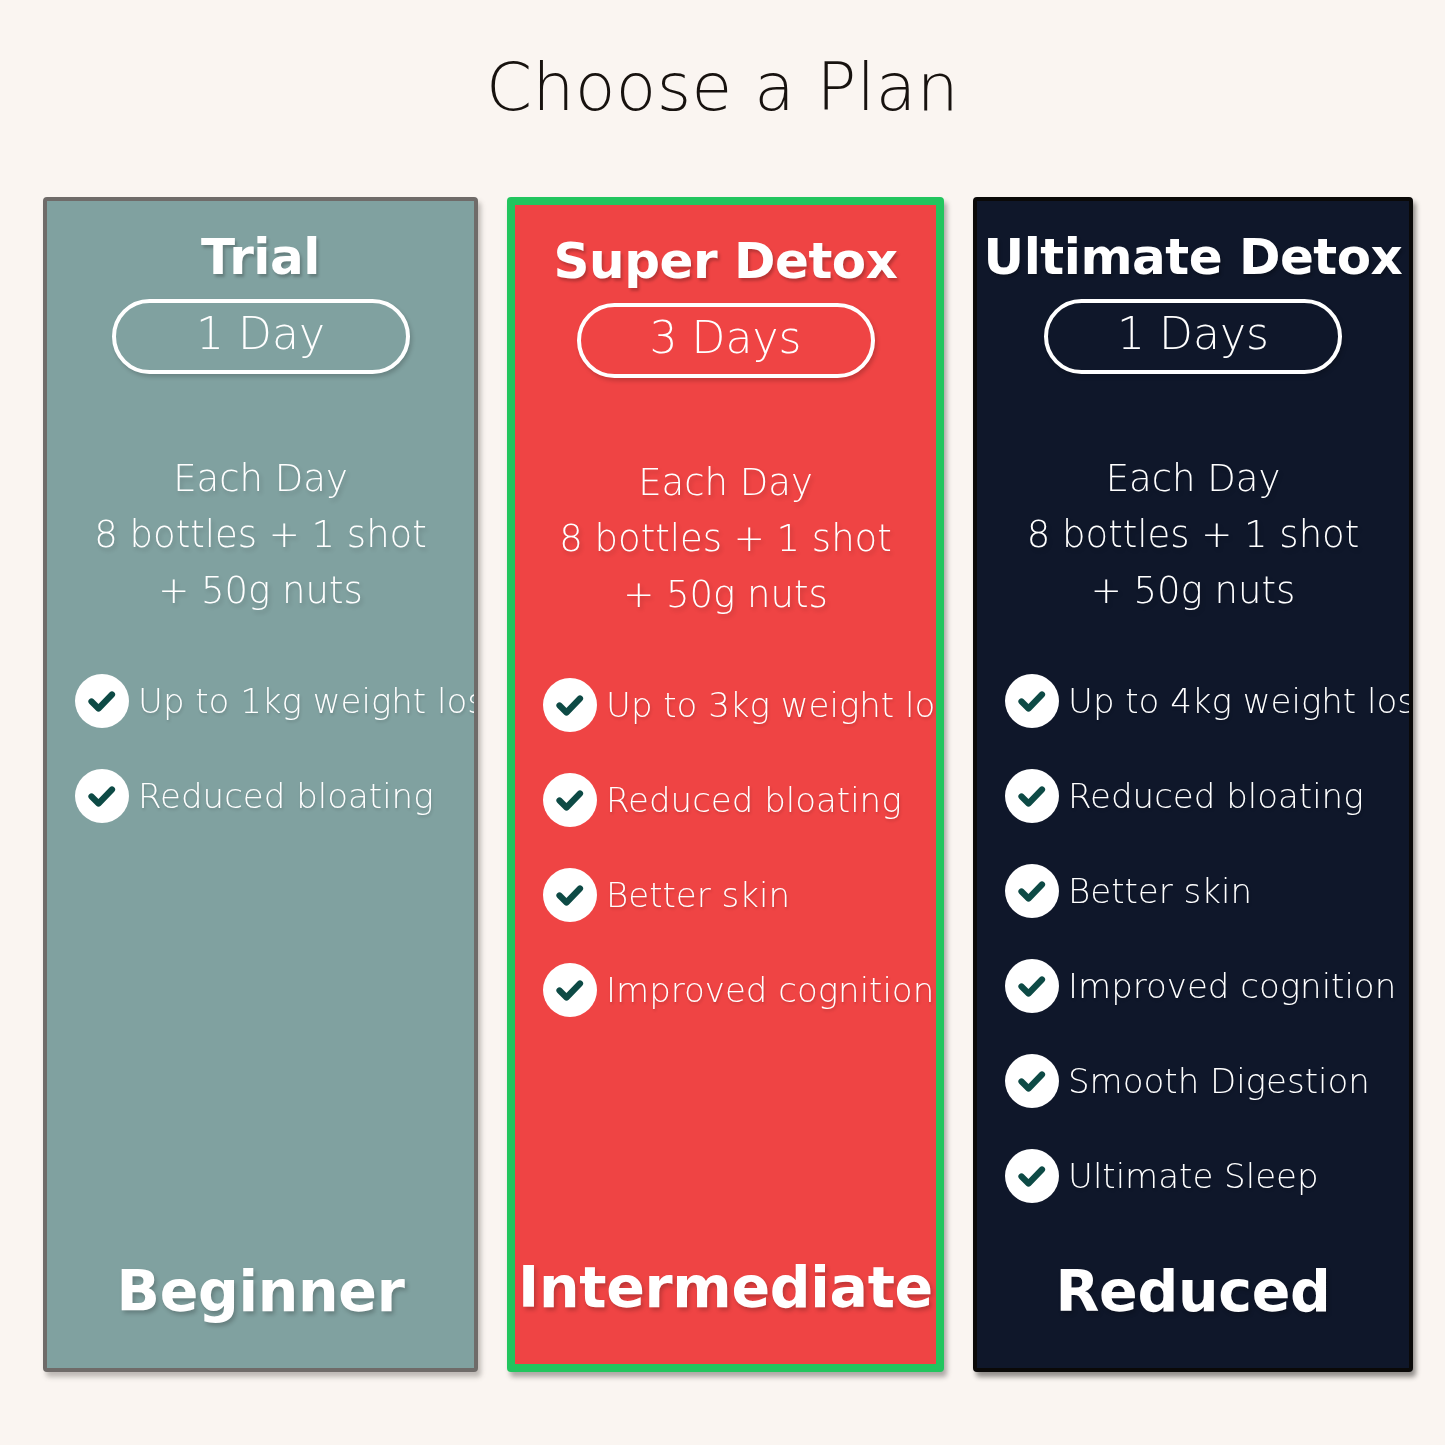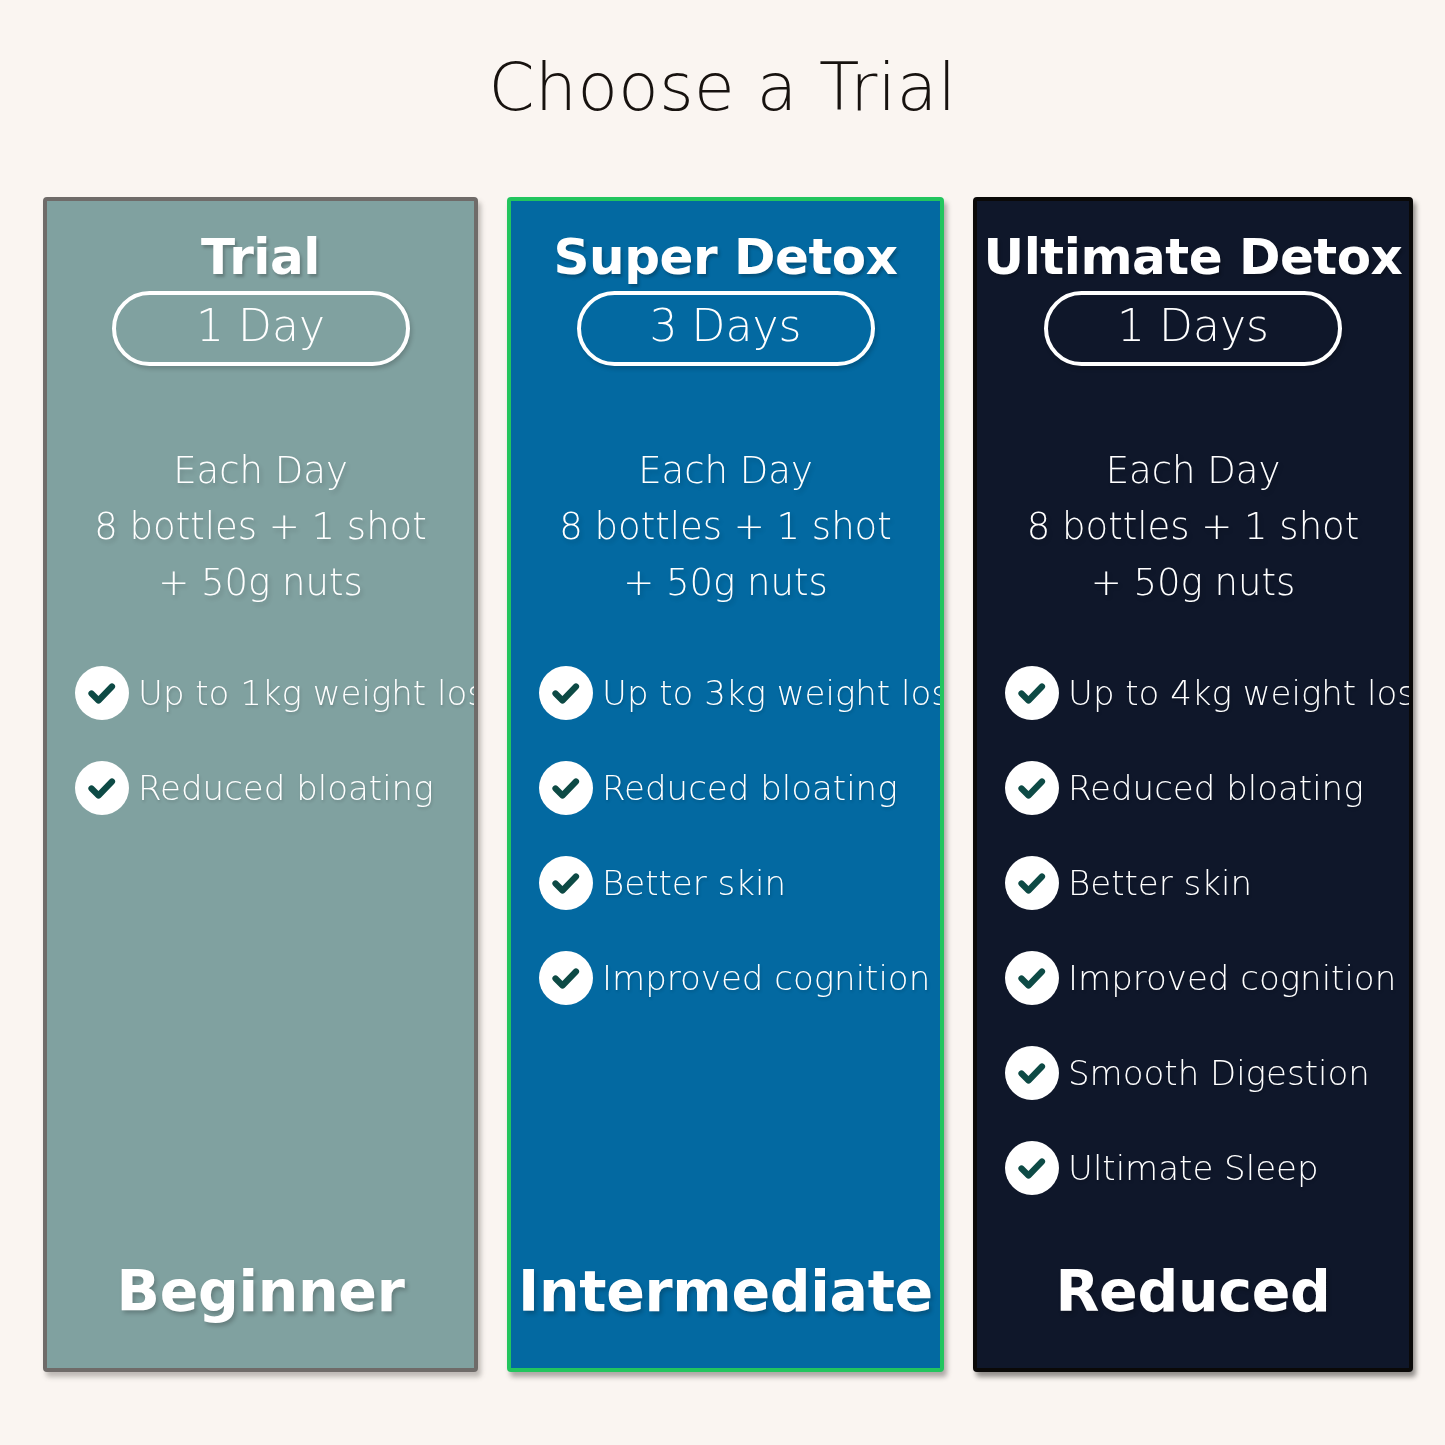--- a/index.html
+++ b/index.html
@@ -52,22 +52,22 @@
     align-items: center;
     padding: 0;
     overflow: hidden;
   }
   .card-1 {
     background: #80a1a0;
     border: 4px solid #6f6b69;
     box-shadow: 3px 5px 5px rgba(80,75,72,0.35);
   }
   .card-2 {
-    background: #0369a1;
-    border: 4px solid #22c55e;
+    background: #ef4444;
+    border: 8px solid #22c55e;
     box-shadow: 3px 5px 5px rgba(60,56,54,0.4);
     width: 437px;
   }
   .card-3 {
     background: #0f172a;
     border: 4px solid #0a0908;
     box-shadow: 3px 5px 5px rgba(20,18,16,0.45);
     width: 440px;
   }
 
@@ -77,21 +77,21 @@
     font-weight: bold;
     font-size: 50px;
     color: #ffffff;
     letter-spacing: -0.5px;
     text-shadow: 2px 3px 3px rgba(0,0,0,0.22);
     line-height: 1.12;
     text-align: center;
     white-space: nowrap;
   }
   .duration-pill {
-    margin-top: 6px;
+    margin-top: 14px;
     box-sizing: border-box;
     border: 4px solid #ffffff;
     border-radius: 999px;
     padding: 6px 44px 10px 44px;
     font-family: "DejaVu Sans", sans-serif;
     font-weight: 300;
     font-size: 44px;
     color: #ffffff;
     text-align: center;
     line-height: 1.15;
@@ -164,21 +164,21 @@
     letter-spacing: -0.3px;
     text-shadow: 2px 3px 4px rgba(0,0,0,0.22);
     white-space: nowrap;
   }
 </style>
 </head>
 <body>
 
 <div class="page">
 
-  <div class="page-title">Choose a Trial</div>
+  <div class="page-title">Choose a Plan</div>
 
   <div class="cards">
 
     <div class="card card-1">
       <div class="plan-name">Trial</div>
       <div class="duration-pill">1 Day</div>
       <div class="daily">
         <div>Each Day</div>
         <div>8 bottles + 1 shot</div>
         <div>+ 50g nuts</div>

